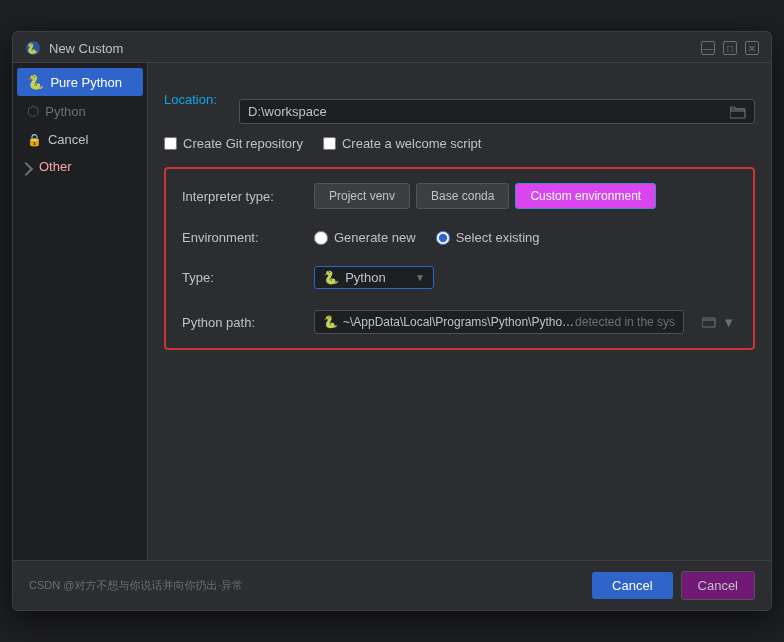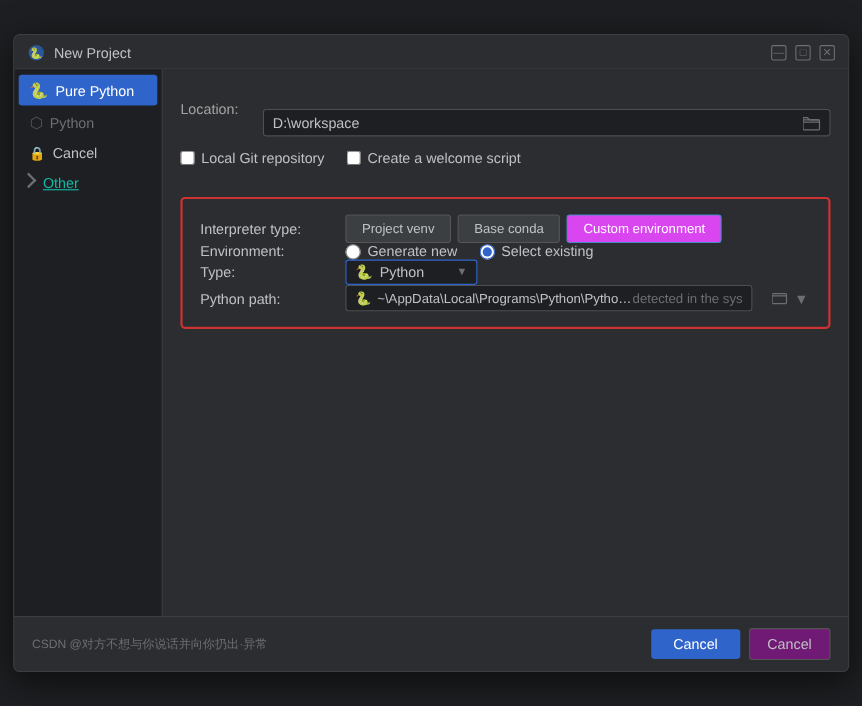--- a/index.html
+++ b/index.html
@@ -85,24 +85,23 @@
       color: #ffffff;
     }
     .sidebar-item.disabled {
       color: #6c6f73;
       cursor: default;
     }
     .sidebar-group-header {
       padding: 5px 8px;
       cursor: pointer;
       display: flex;
-      align-items: flex-start;
+      align-items: flex-end;
       gap: 4px;
-      color: #14b8a6;
-      text-decoration: underline;
+      color: #fca5a5;
     }
     .python-icon {
       width: 16px;
       height: 16px;
       display: inline-block;
       flex-shrink: 0;
     }
     .main-content {
       flex: 1;
       padding: 12px 16px;
@@ -111,21 +110,21 @@
       gap: 10px;
       overflow-y: auto;
     }
     .location-row {
       display: flex;
       align-items: center;
       gap: 10px;
     }
     .location-label {
       font-size: 13px;
-      color: #a3a3a3;
+      color: #0ea5e9;
       min-width: 65px;
     }
     .location-input-wrapper {
       flex: 1;
       display: flex;
       align-items: center;
       background: #1e1f22;
       border: 1px solid #4c5052;
       border-radius: 3px;
       padding: 4px 8px;
@@ -168,22 +167,22 @@
       width: 13px;
       height: 13px;
       cursor: pointer;
     }
     .interpreter-box {
       border: 2px solid #cc3333;
       border-radius: 4px;
       padding: 14px 16px;
       display: flex;
       flex-direction: column;
-      gap: 0;
-      margin-top: 16px;
+      gap: 21px;
+      margin-top: 4px;
     }
     .interpreter-row {
       display: flex;
       align-items: center;
       gap: 12px;
     }
     .row-label {
       font-size: 13px;
       color: #bfc1c5;
       min-width: 120px;
@@ -329,21 +328,21 @@
 <div class="dialog">
 
   <div class="title-bar">
     <div class="title-bar-left">
       <span class="python-icon">
         <svg width="16" height="16" viewBox="0 0 16 16">
           <circle cx="8" cy="8" r="7" fill="#2b5797"></circle>
           <text x="8" y="12" text-anchor="middle" font-size="10" fill="white">🐍</text>
         </svg>
       </span>
-      <span>New Project</span>
+      <span>New Custom</span>
     </div>
     <div class="title-bar-controls">
       <button class="title-bar-btn">—</button>
       <button class="title-bar-btn">□</button>
       <button class="title-bar-btn">✕</button>
     </div>
   </div>
 
   <div class="dialog-body">
 
@@ -382,21 +381,21 @@
               <path d="M0 6h15" stroke="#6c6f73" stroke-width="1.2"></path>
               <path d="M0 5V2h4l2 2h9" stroke="#6c6f73" stroke-width="1.2" fill="none"></path>
             </svg>
           </button>
         </div>
       </div>
 
       <div class="checkbox-row">
         <label class="checkbox-label">
           <input type="checkbox" style="">
-          <span>Local Git repository</span>
+          <span>Create Git repository</span>
         </label>
         <label class="checkbox-label">
           <input type="checkbox" style="">
           <span>Create a welcome script</span>
         </label>
       </div>
 
       <div class="interpreter-box">
 
         <div class="interpreter-row">

